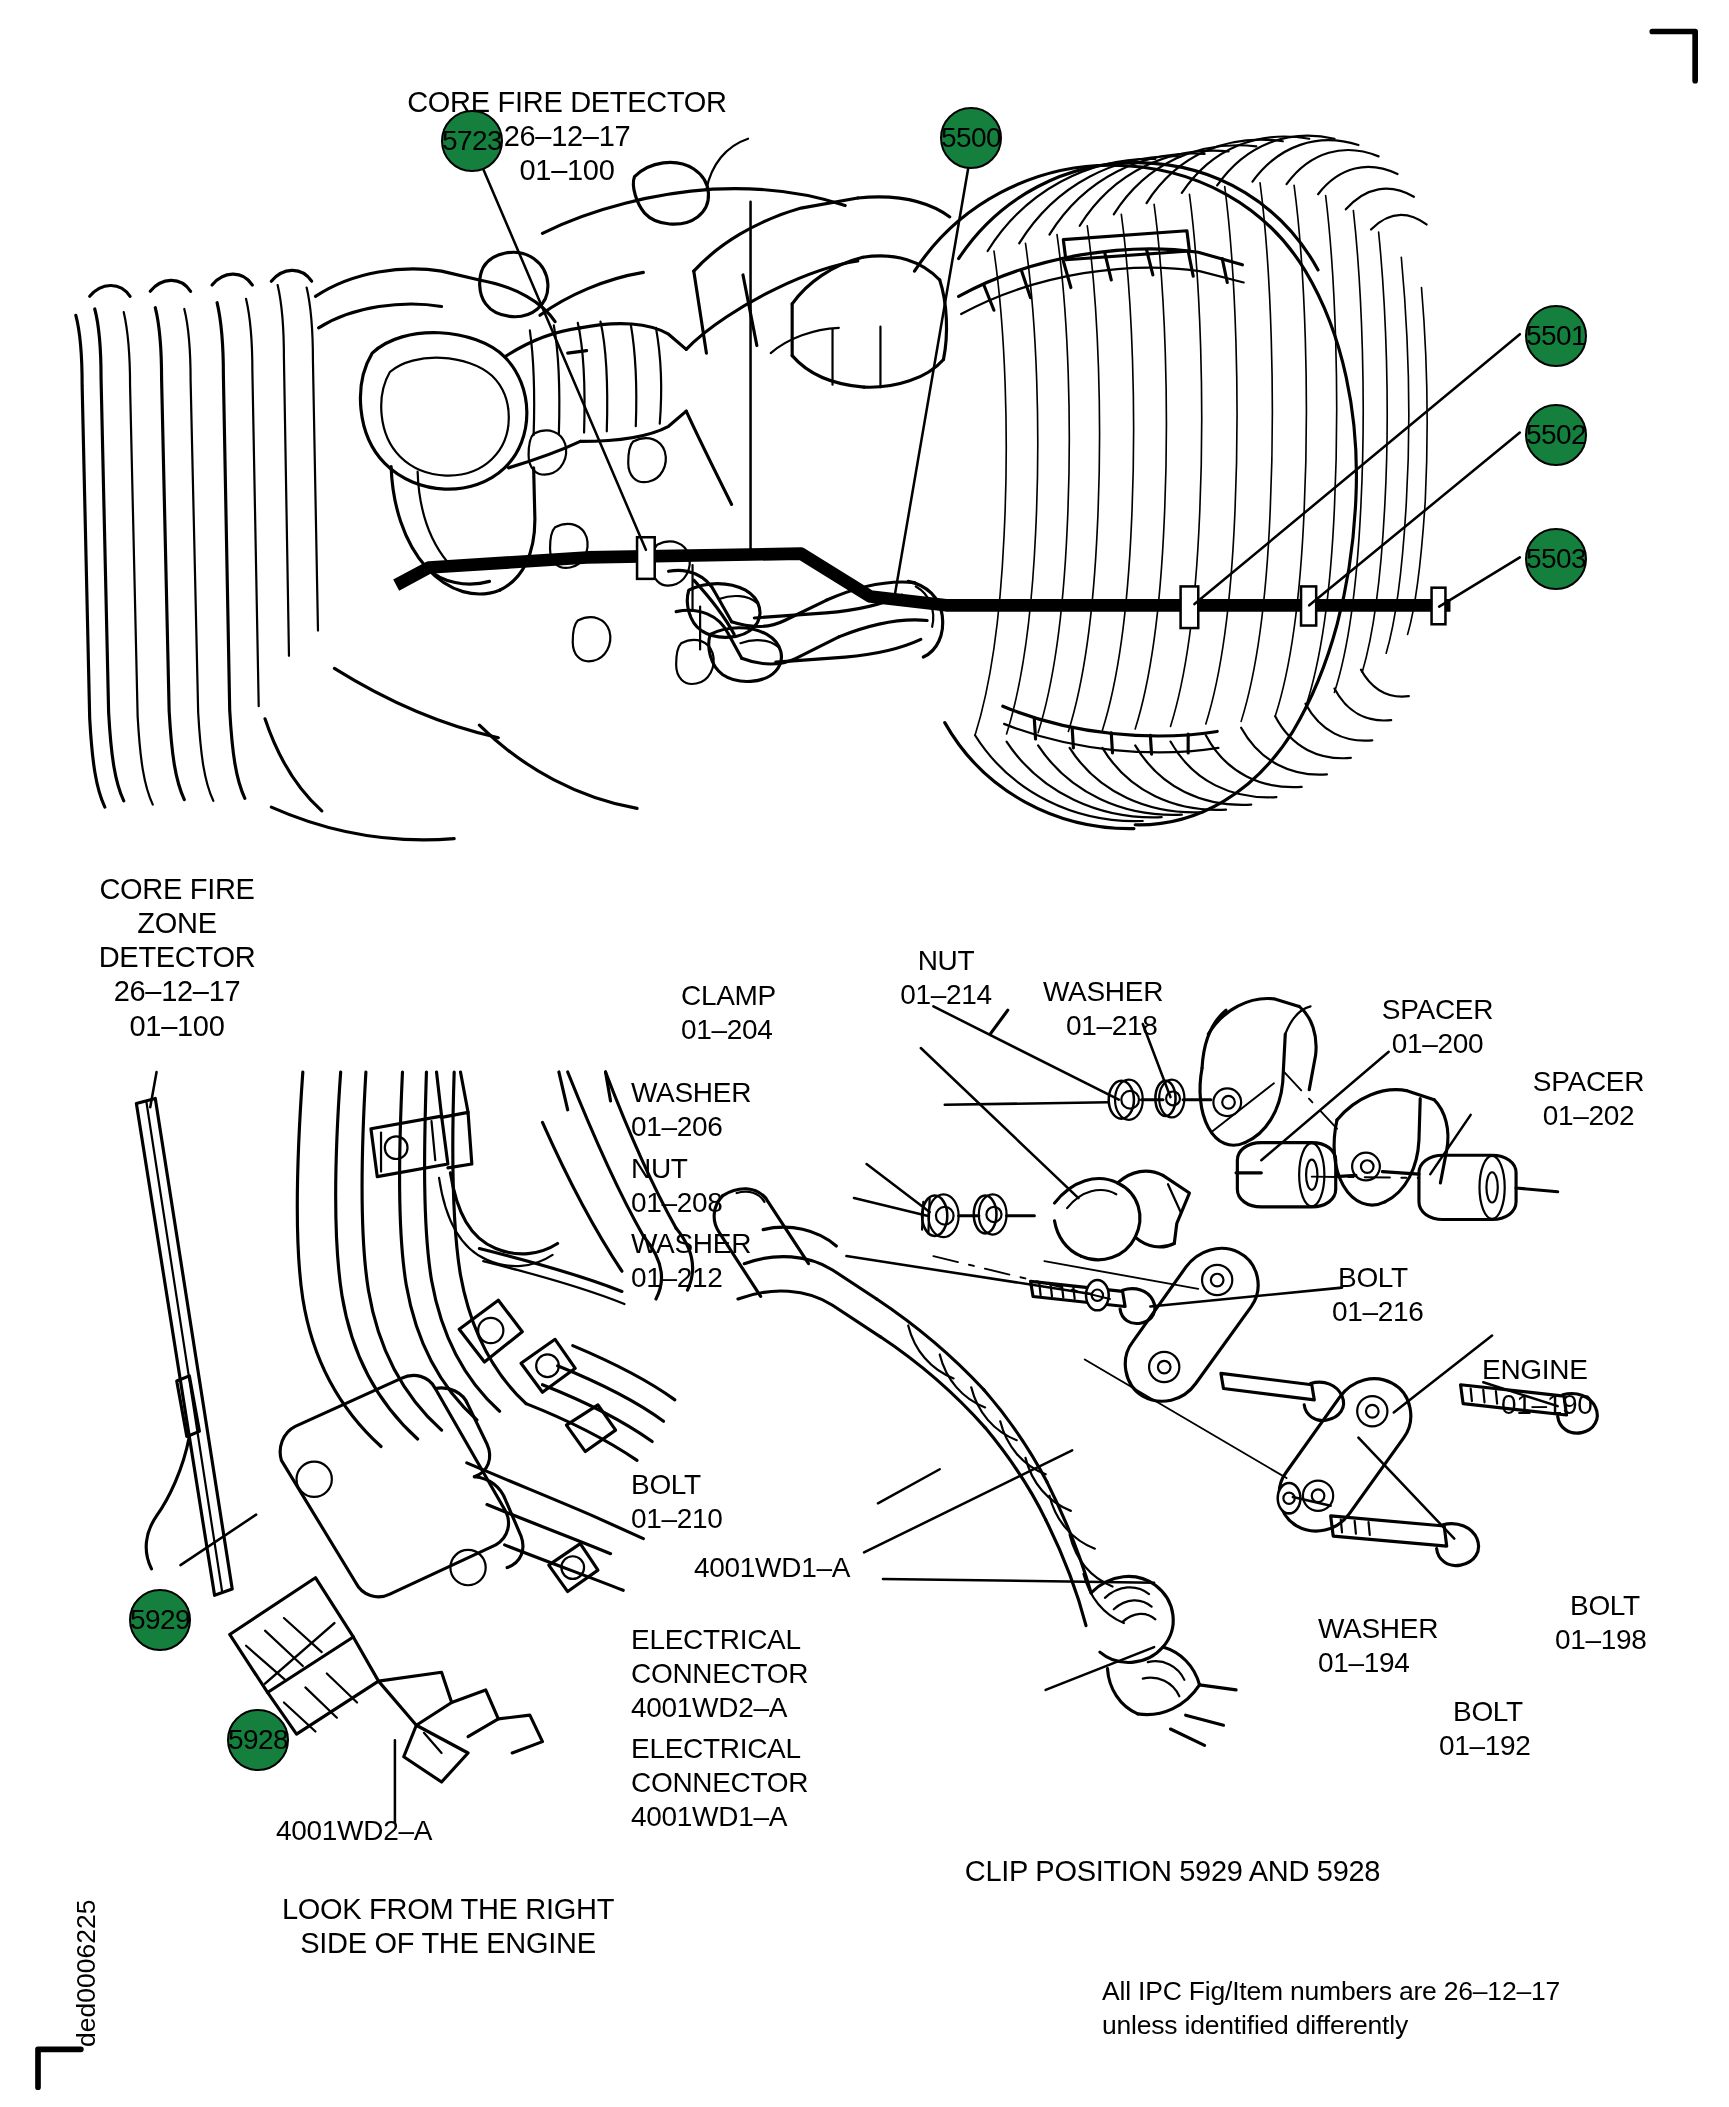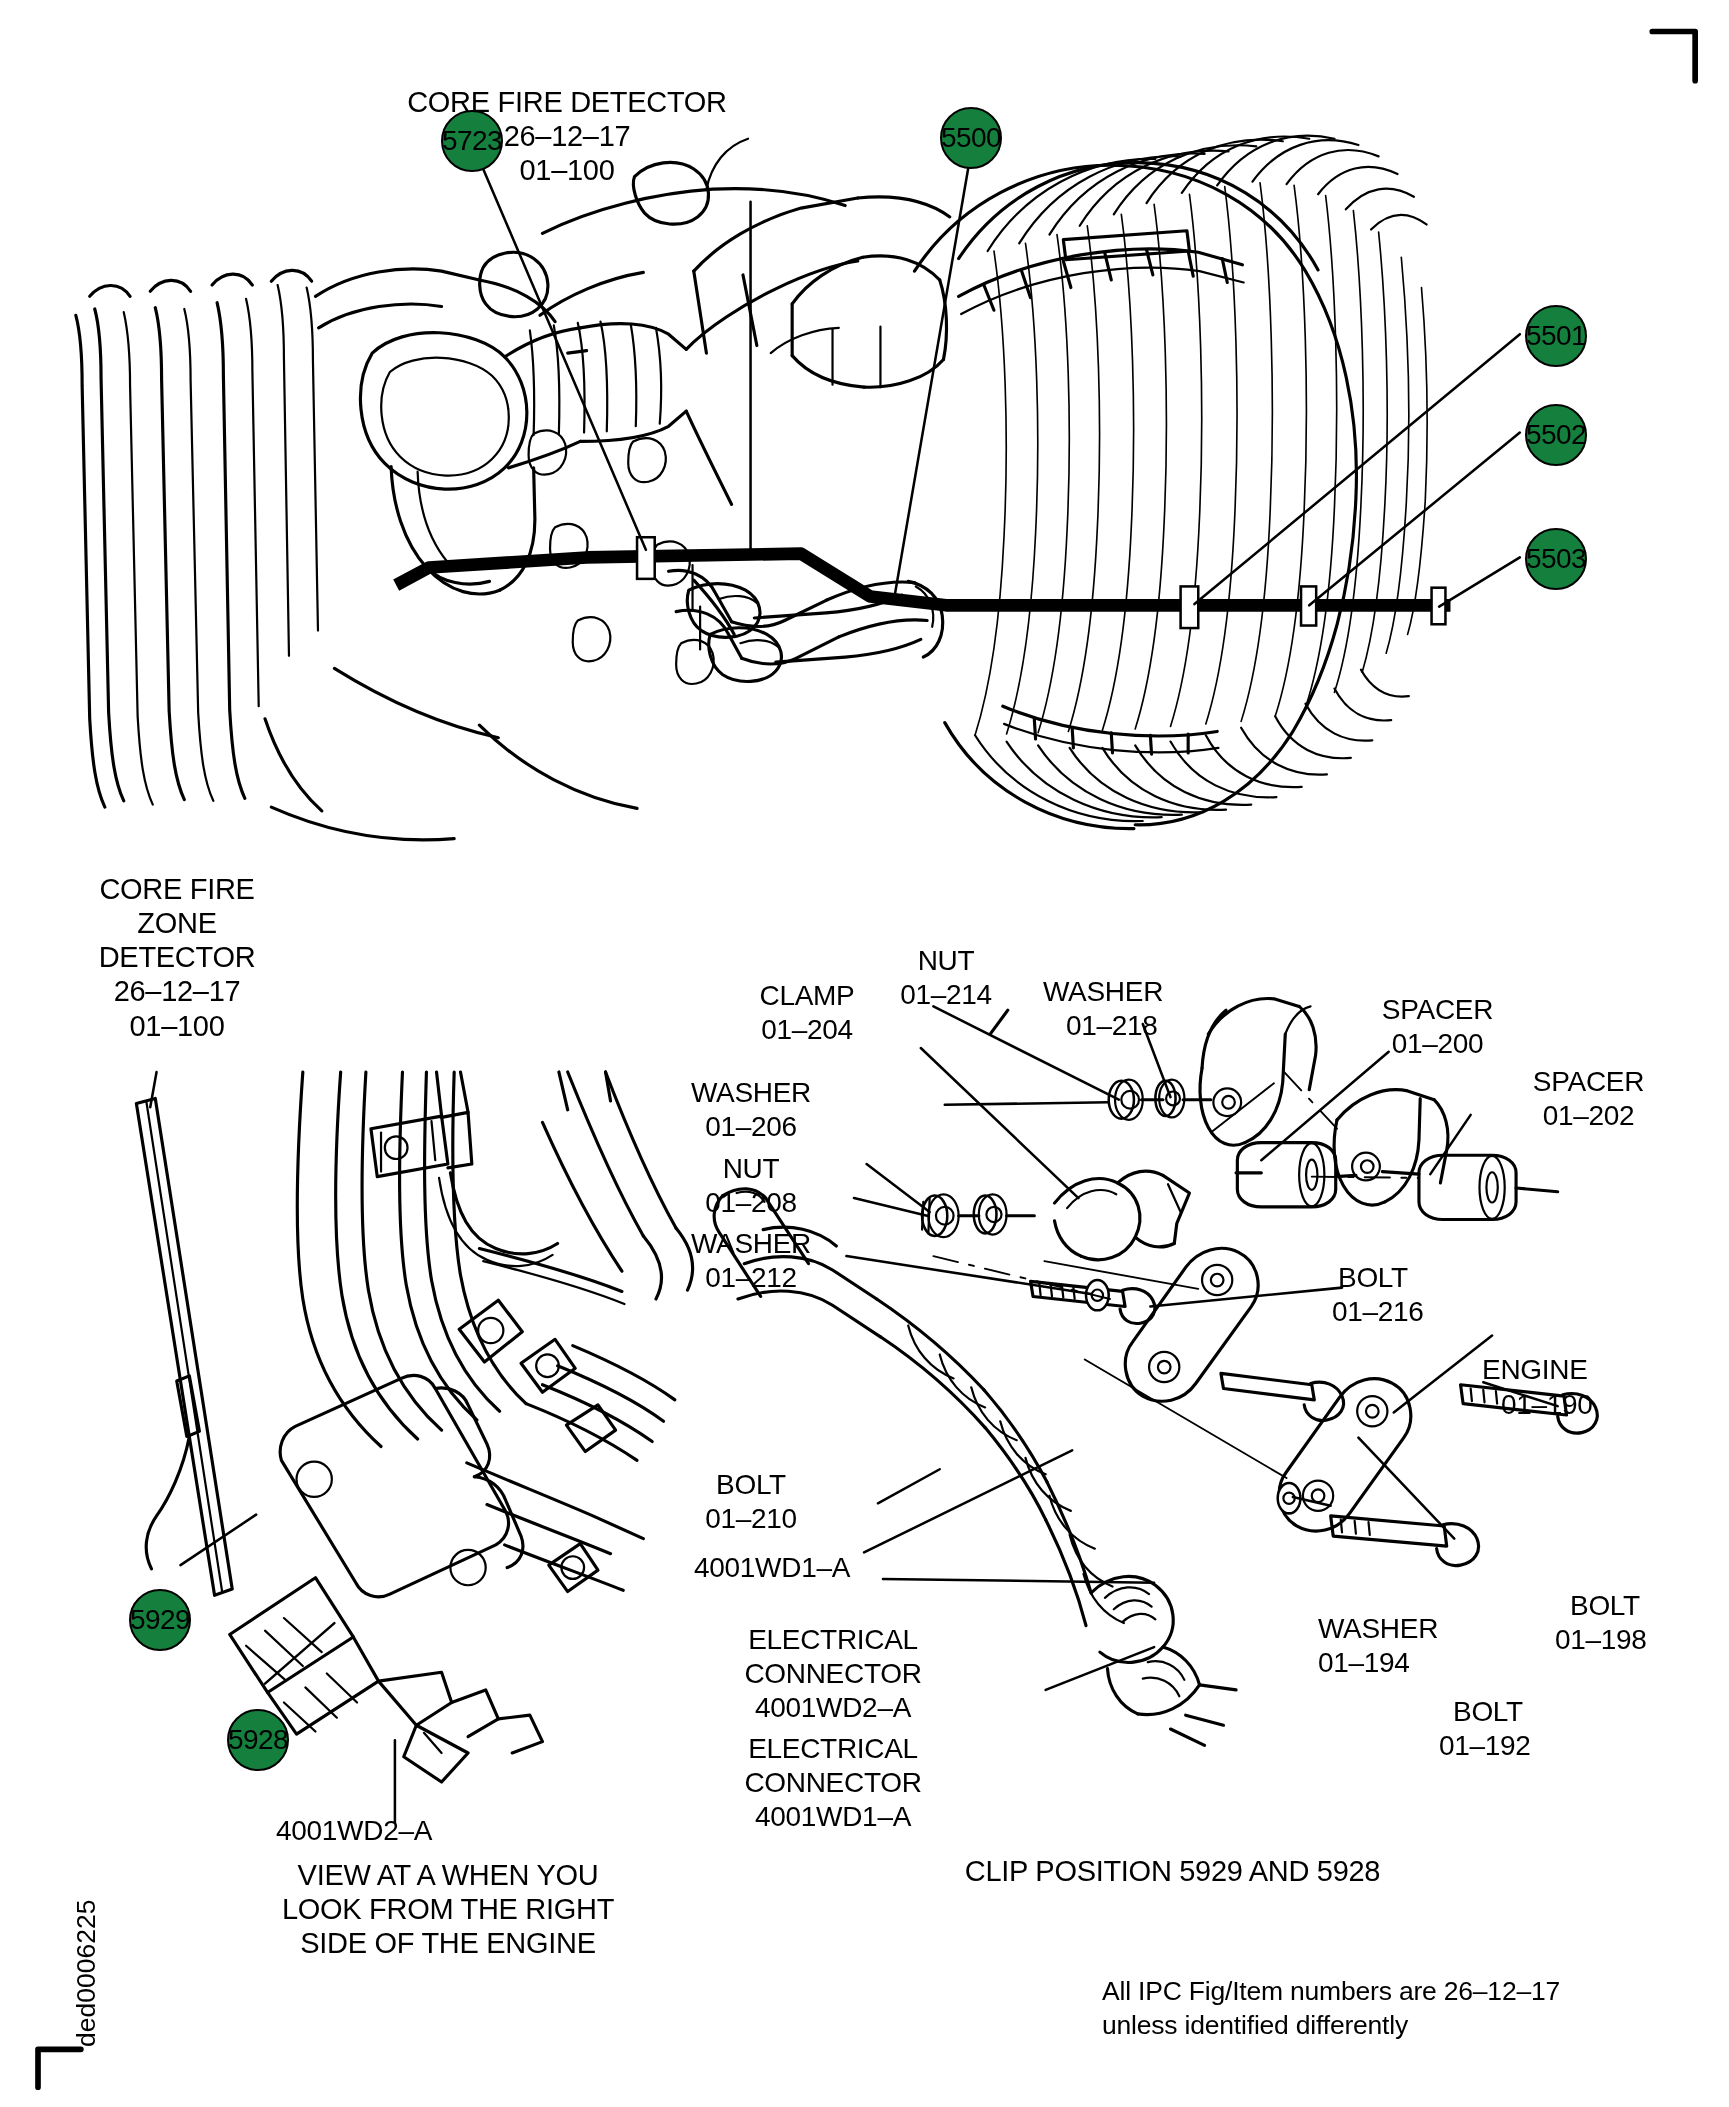--- a/index.html
+++ b/index.html
@@ -15,21 +15,21 @@
     position:absolute;
     color:#000;
     font-family:"Liberation Sans", sans-serif;
     font-weight:400;
     line-height:1.17;
     white-space:pre;
     letter-spacing:-0.3px;
   }
   .lbl.c{text-align:center;}
   .lbl.l{text-align:left;}
-  .lbl.r{text-align:center;}
+  .lbl.r{text-align:left;}
   .cap{font-size:28px;}
   .cap-big{font-size:29px;}
   .note{font-size:26.5px;letter-spacing:-0.2px;}
   .balloon{
     position:absolute;
     width:58px;height:58px;
     border:2.5px solid #000;
     border-radius:50%;
     color:#000;
     font-size:28px;
@@ -546,21 +546,20 @@
 <div class="lbl c cap-big" style="left:76px;top:907px;width:202px;">ZONE</div>
 <div class="lbl c cap-big" style="left:76px;top:941px;width:202px;">DETECTOR</div>
 <div class="lbl c cap-big" style="left:76px;top:975px;width:202px;">26–12–17</div>
 <div class="lbl c cap-big" style="left:76px;top:1010px;width:202px;">01–100</div>
 
 <div class="balloon" style="left:129px;top:1589px;">5929</div>
 <div class="balloon" style="left:227px;top:1709px;">5928</div>
 
 <div class="lbl l cap" style="left:276px;top:1815px;">4001WD2–A</div>
 
-<div class="lbl c cap-big" style="left:202px;top:1859px;width:492px;">VIEW AT A WHEN YOU</div>
 <div class="lbl c cap-big" style="left:202px;top:1893px;width:492px;">LOOK FROM THE RIGHT</div>
 <div class="lbl c cap-big" style="left:202px;top:1927px;width:492px;">SIDE OF THE ENGINE</div>
 
 <div class="lbl c cap" style="left:883px;top:945px;width:126px;">NUT</div>
 <div class="lbl c cap" style="left:883px;top:979px;width:126px;">01–214</div>
 
 <div class="lbl r cap" style="left:681px;top:980px;width:252px;">CLAMP</div>
 <div class="lbl r cap" style="left:681px;top:1014px;width:252px;">01–204</div>
 
 <div class="lbl l cap" style="left:1043px;top:976px;">WASHER</div>

